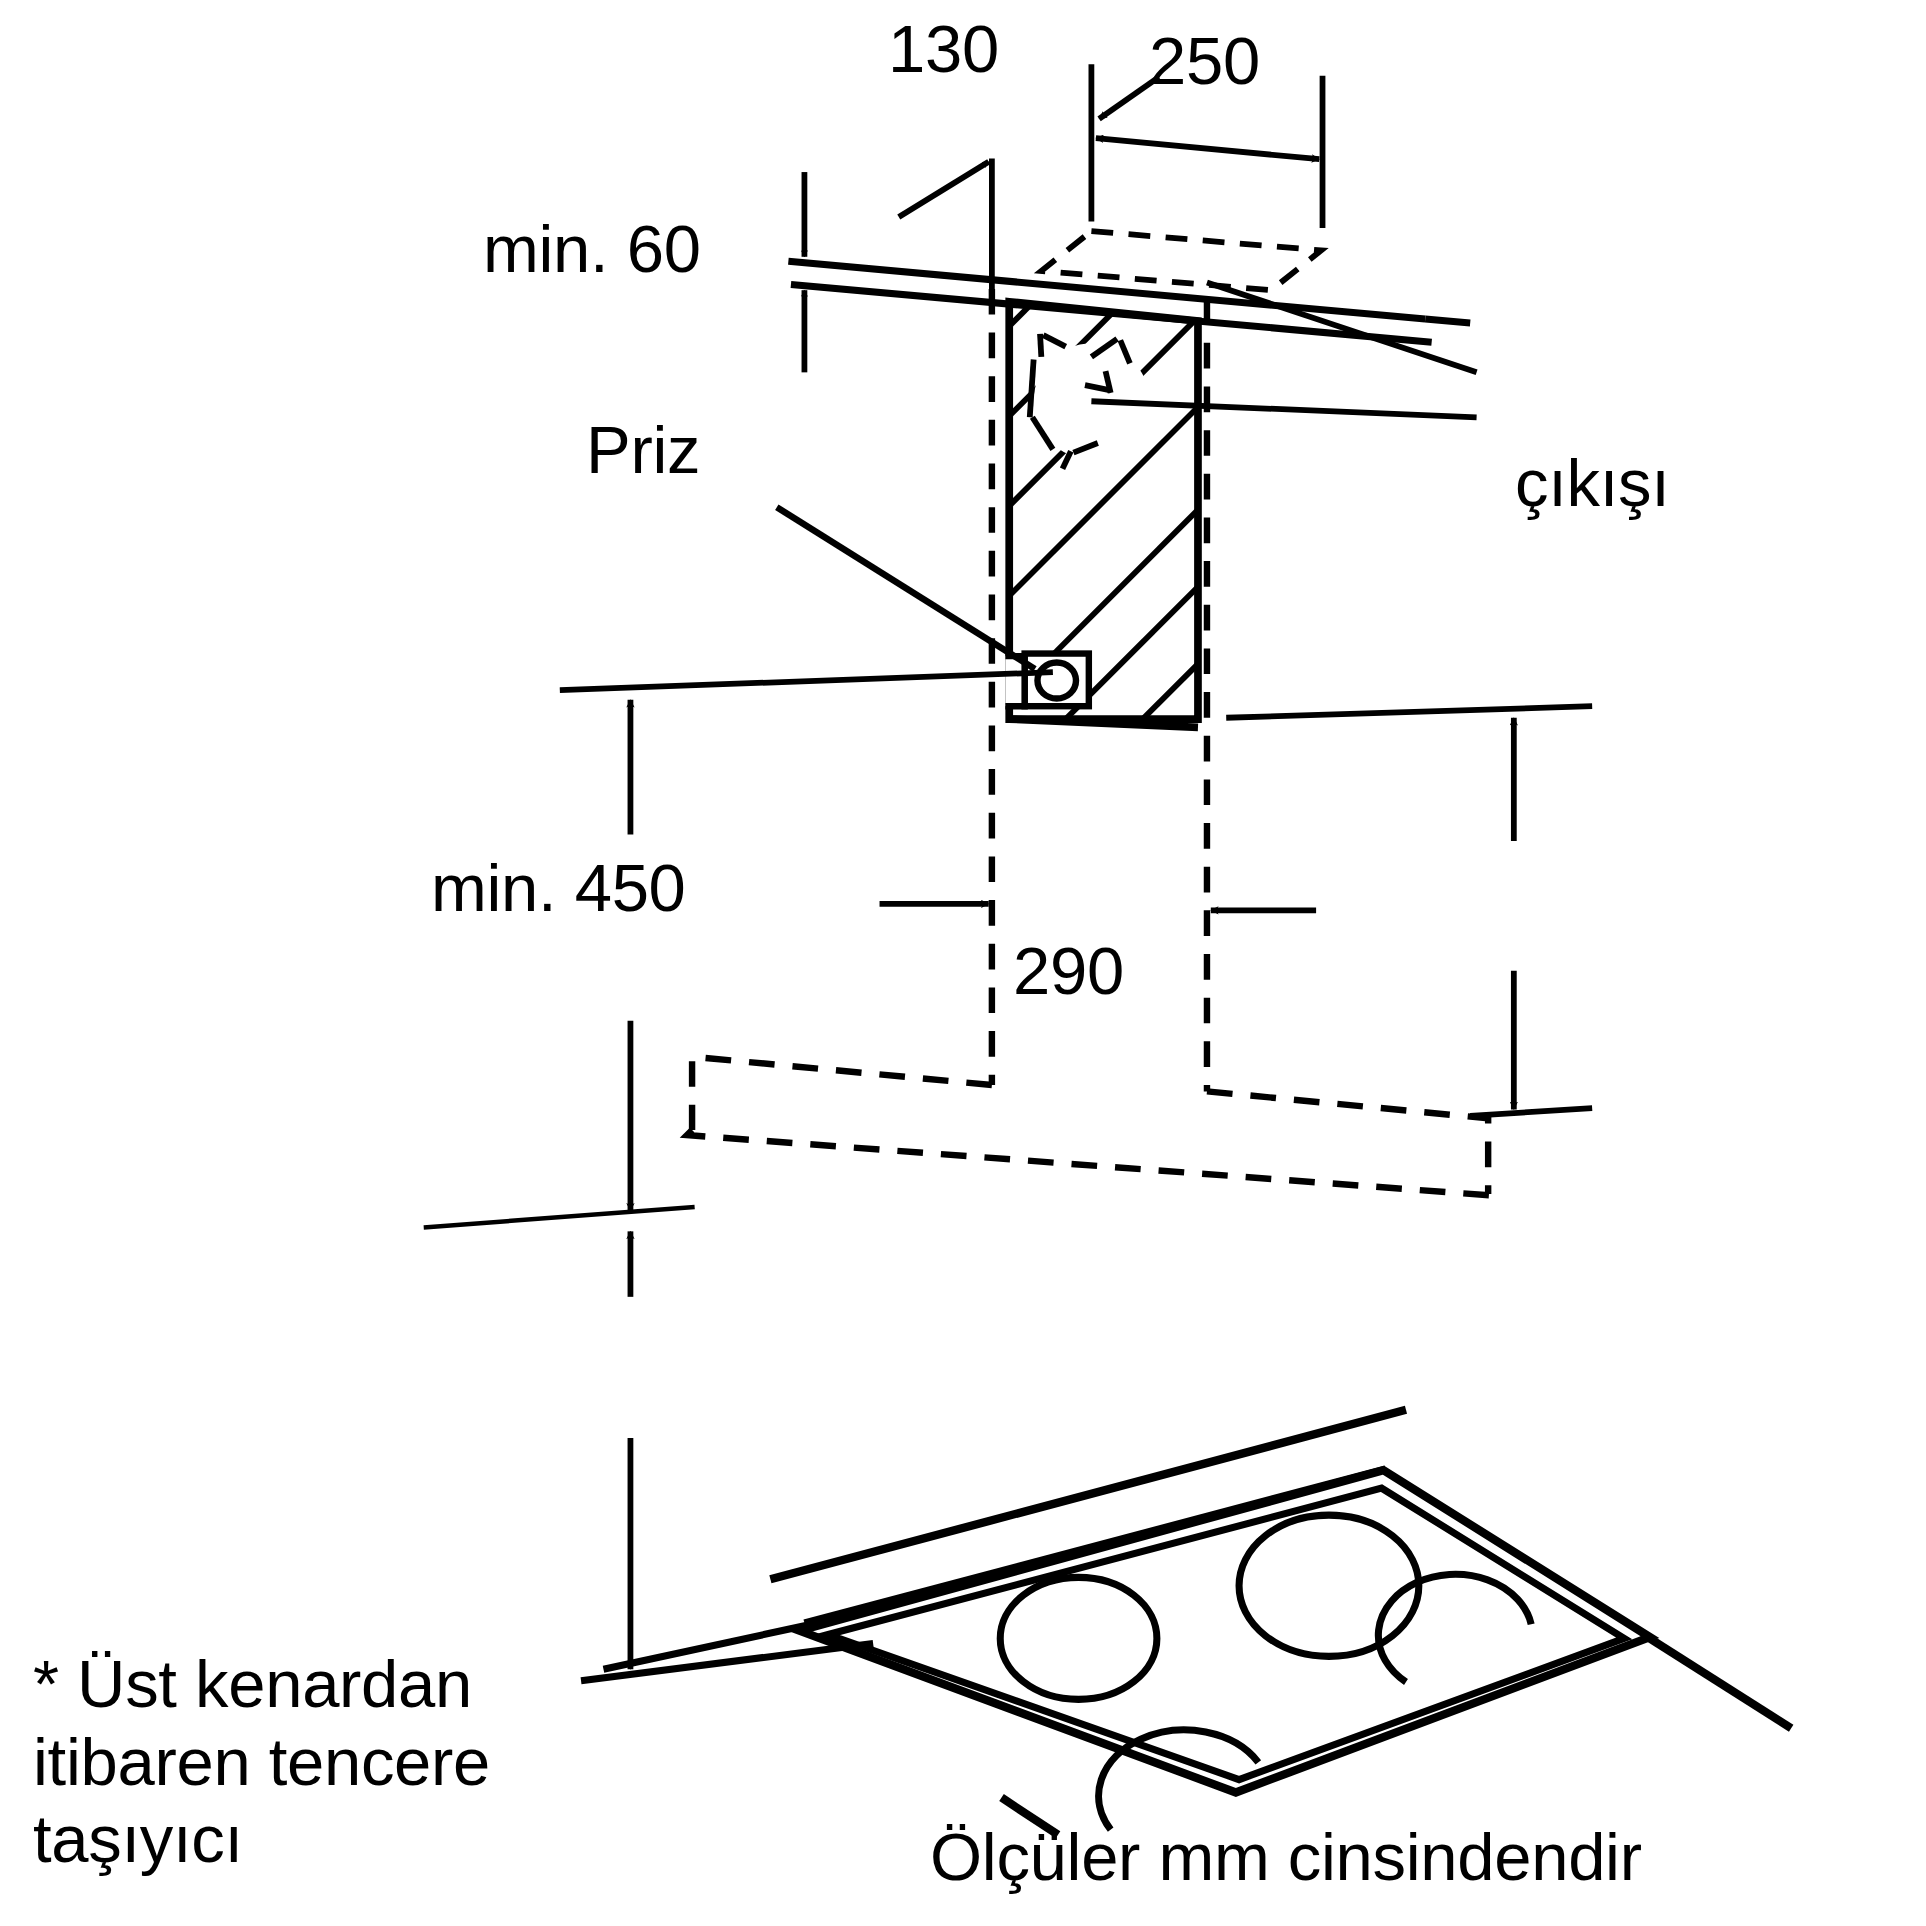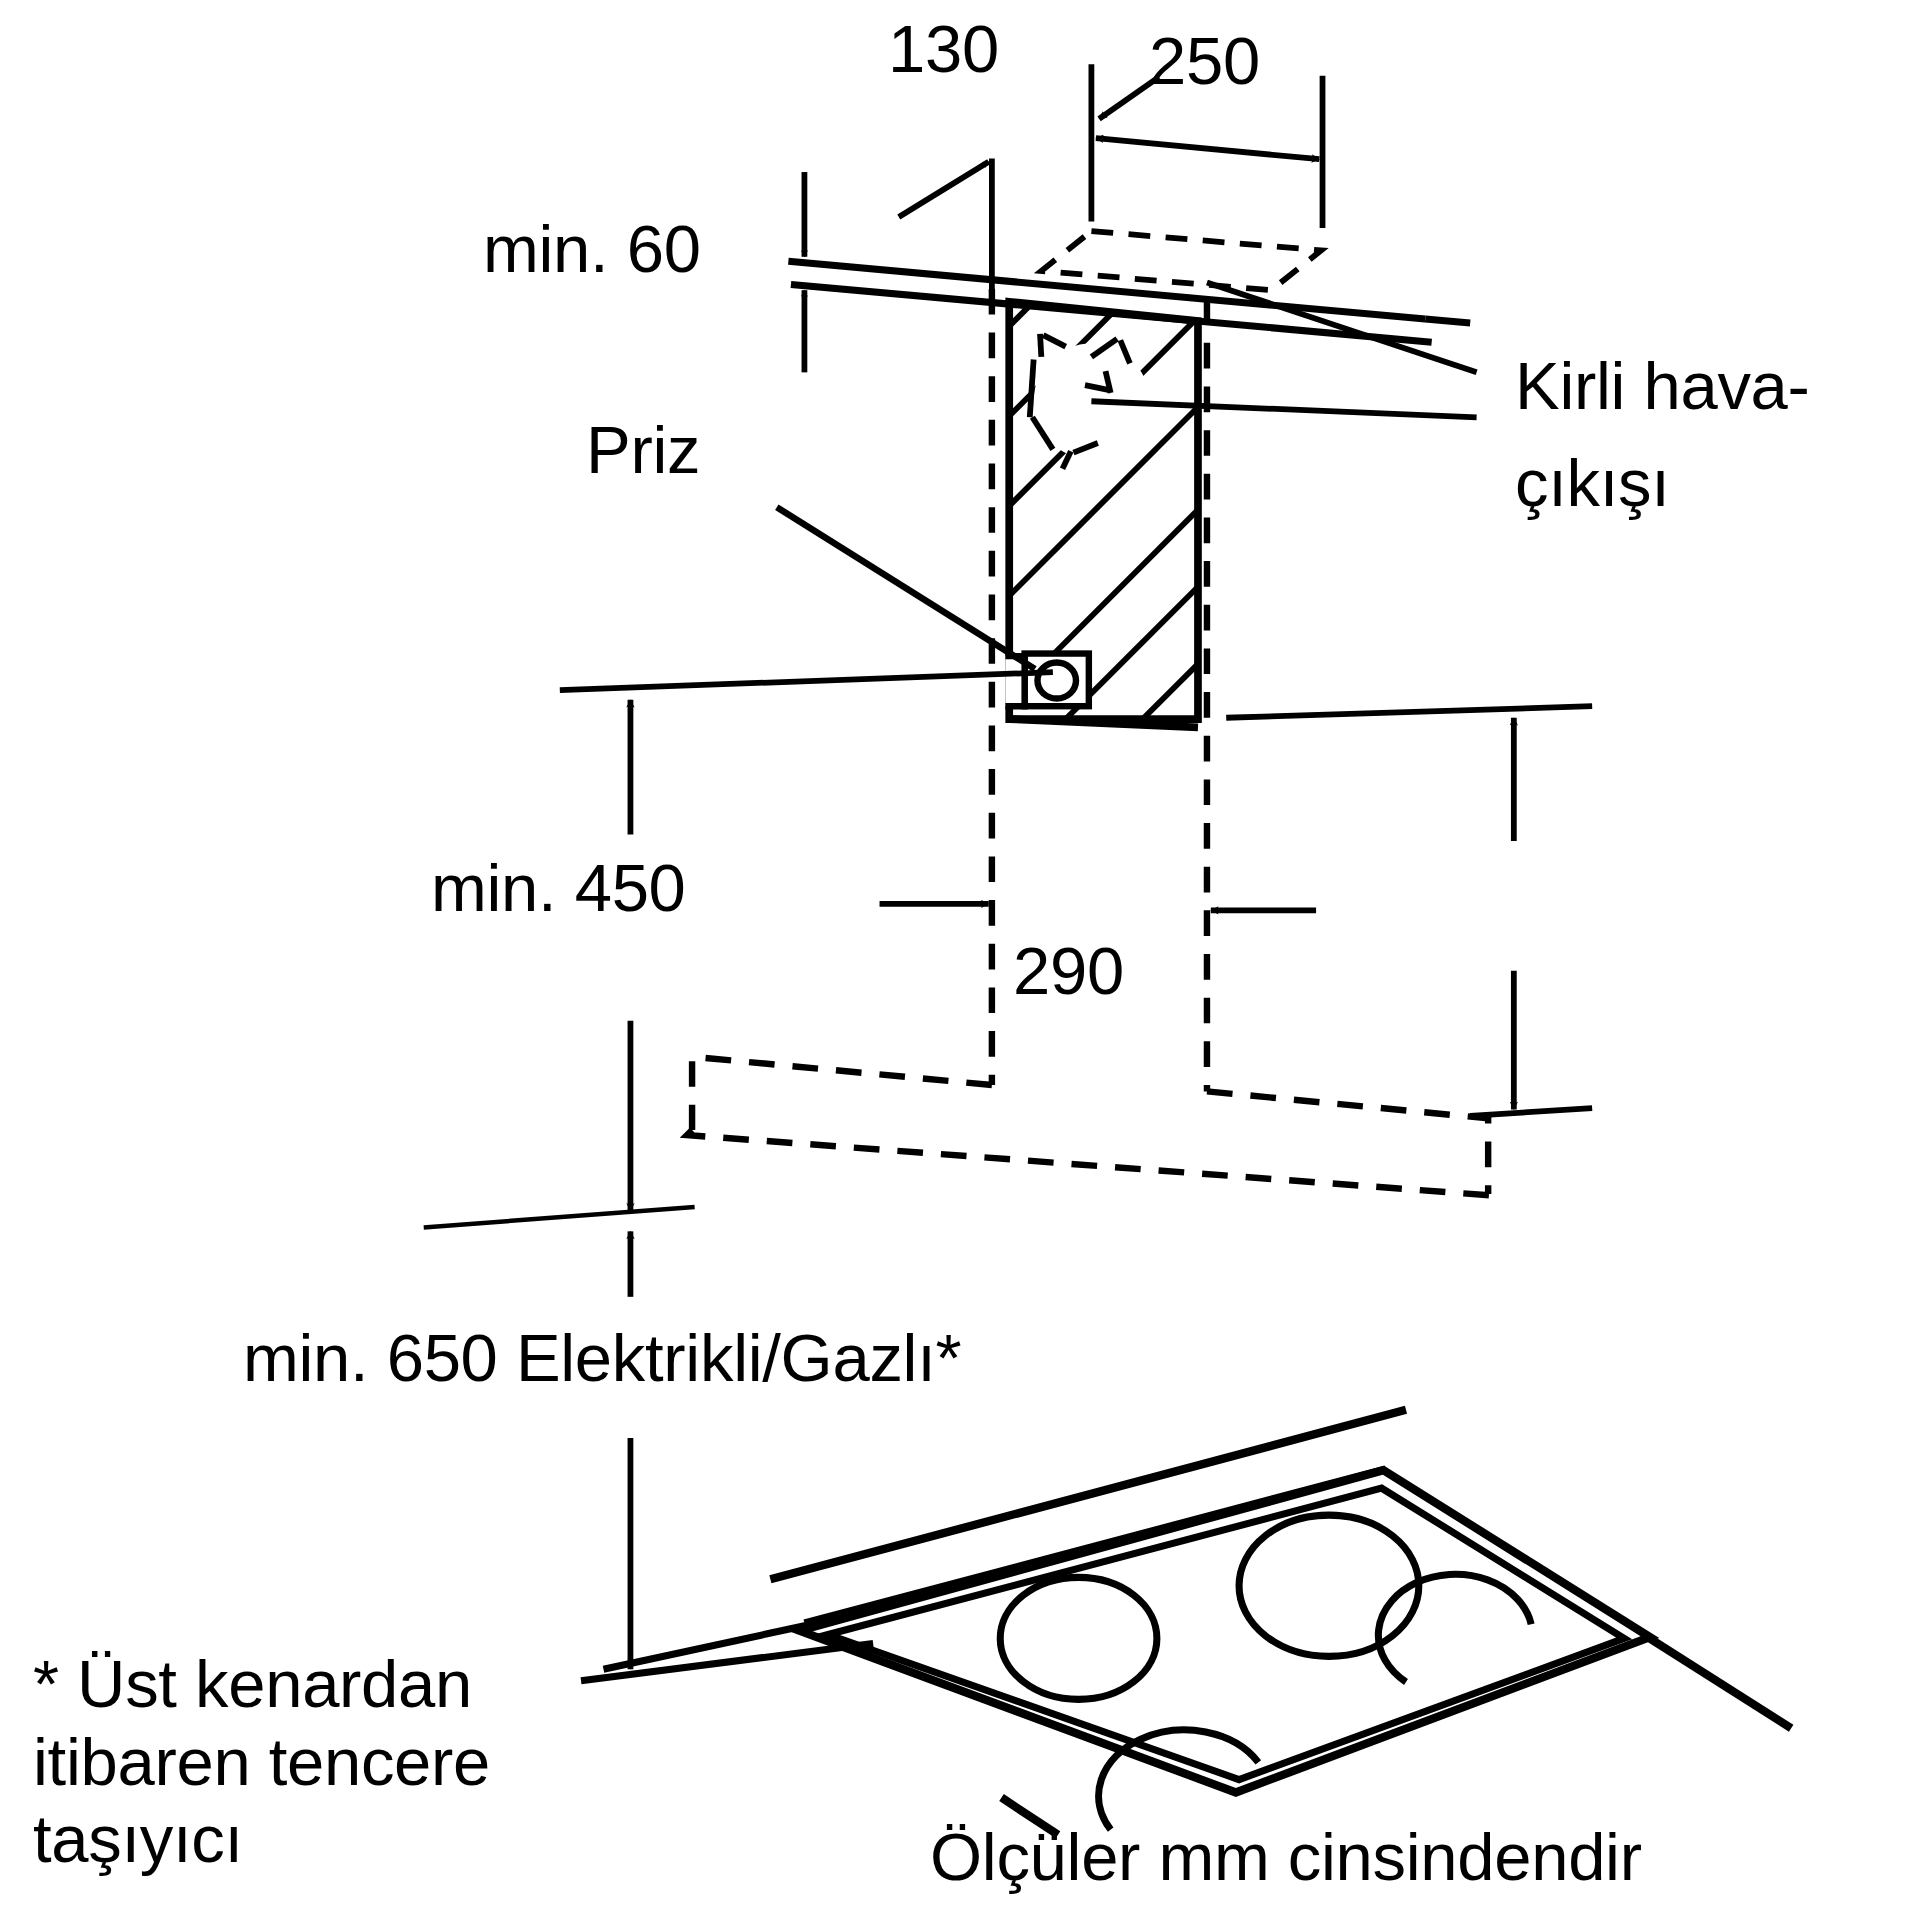--- a/index.html
+++ b/index.html
@@ -246,30 +246,28 @@
   </svg>
 
   <div class="lbl dim" style="left:888px; top:15.4px;">130</div>
 
   <div class="lbl dim" style="left:1149px; top:27px;">250</div>
 
   <div class="lbl dim" style="left:483px; top:215px;">min. 60</div>
 
   <div class="lbl callout" style="left:586px; top:416px;">Priz</div>
 
-  <div class="lbl callout" style="left:1515px; top:352px;">Kirli hava-</div>
 
   <div class="lbl callout" style="left:1515px; top:449px;">çıkışı</div>
 
   <div class="lbl dim" style="left:431px; top:854px;">min. 450</div>
 
 
   <div class="lbl dim" style="left:1013px; top:937px;">290</div>
 
-  <div class="lbl dim" style="left:243px; top:1324px;">min. 650 Elektrikli/Gazlı*</div>
 
   <div class="lbl note" style="left:930px; top:1823px;">Ölçüler mm cinsindendir</div>
 
   <div class="lbl note-multi" style="left:33px; top:1645px;">* Üst kenardan
 itibaren tencere
 taşıyıcı</div>
 
 </div>
 
 

